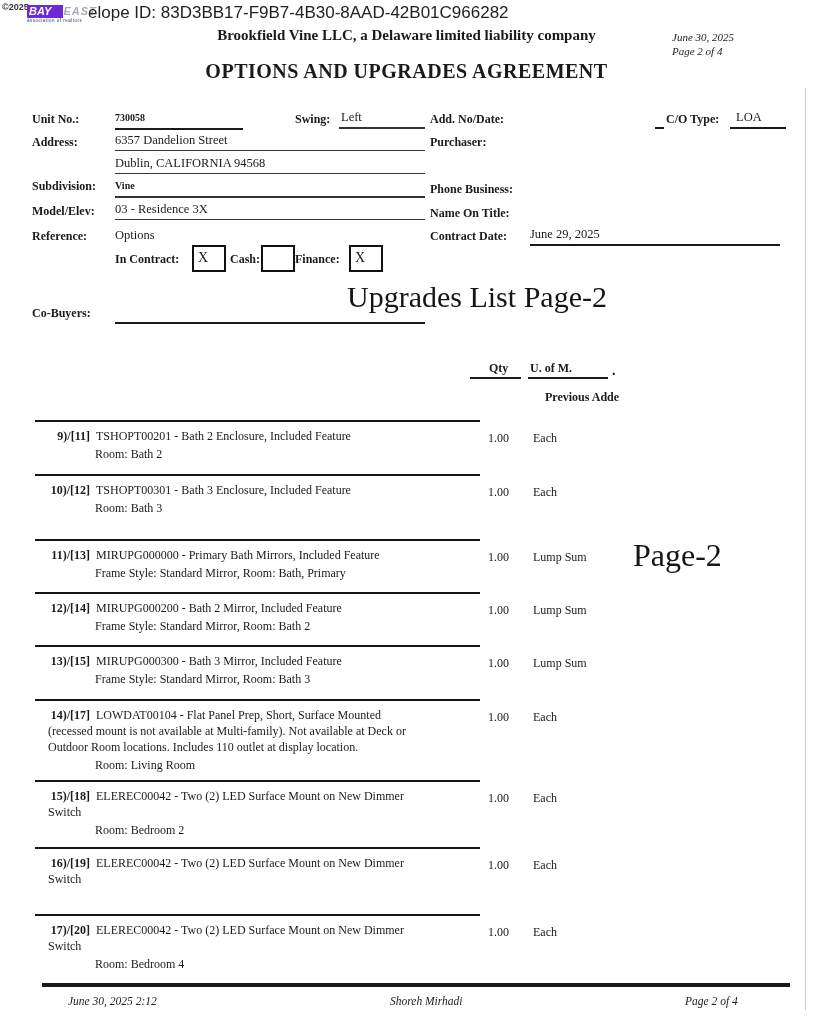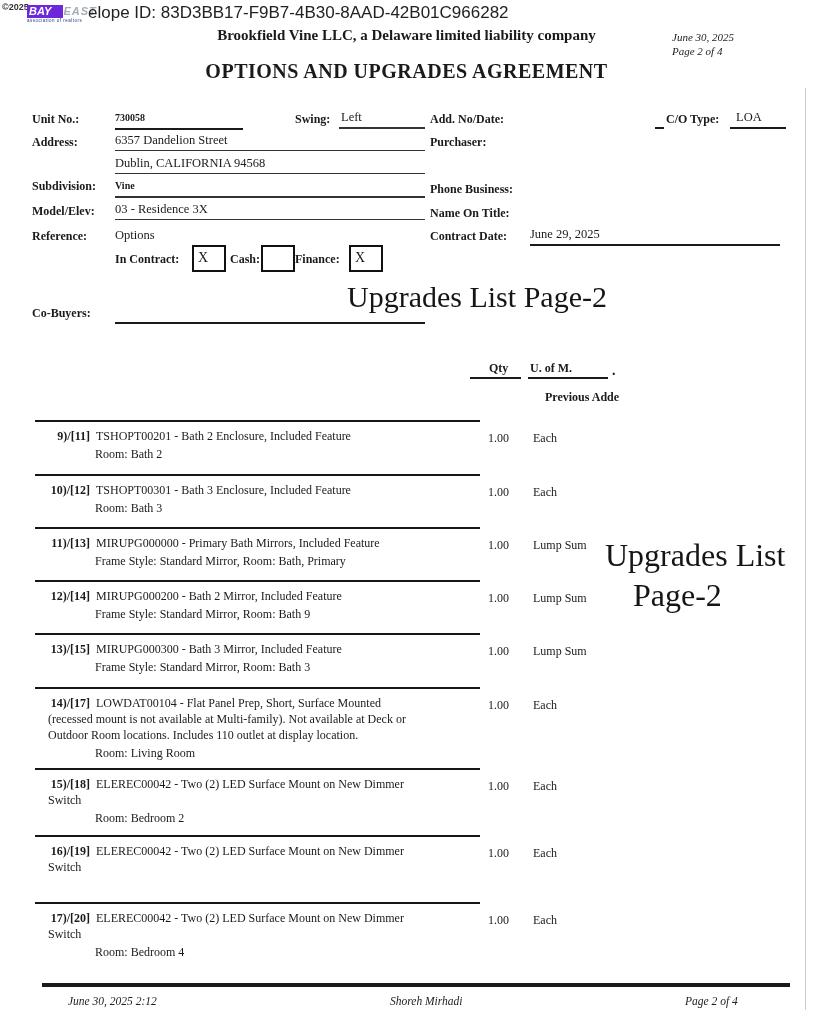--- a/index.html
+++ b/index.html
@@ -101,50 +101,49 @@
   <div class="rule" style="left:115px;top:322px;width:310px;height:2px;"></div>
 
   <div class="lbl" style="left:489px;top:361px;">Qty</div>
   <div class="rule" style="left:470px;top:377px;width:51px;height:2px;"></div>
   <div class="lbl" style="left:530px;top:361px;">U. of M.</div>
   <div class="rule" style="left:528px;top:377px;width:80px;height:2px;"></div>
   <div class="lbl" style="left:612px;top:364px;font-size:14px;">.</div>
   <div class="lbl" style="left:545px;top:390px;">Previous Adde</div>
 
   <div class="note" style="left:605px;top:535px;font-size:32px;line-height:40px;">
-    <div>Upgrades List</div>
     <div style="padding-left:28px;">Page-2</div>
   </div>
 
   <div class="items">
 
     <div class="item" style="height:54px;">
       <div class="l1"><span class="num">9)/[11]</span><span class="desc">TSHOPT00201 - Bath 2 Enclosure, Included Feature</span></div>
       <div class="room">Room: Bath 2</div>
       <div class="qty">1.00</div>
       <div class="uom">Each</div>
     </div>
 
-    <div class="item" style="height:53px;">
+    <div class="item" style="height:65px;">
       <div class="l1"><span class="num">10)/[12]</span><span class="desc">TSHOPT00301 - Bath 3 Enclosure, Included Feature</span></div>
       <div class="room">Room: Bath 3</div>
       <div class="qty">1.00</div>
       <div class="uom">Each</div>
     </div>
 
     <div class="item" style="height:53px;">
       <div class="l1"><span class="num">11)/[13]</span><span class="desc">MIRUPG000000 - Primary Bath Mirrors, Included Feature</span></div>
       <div class="room">Frame Style:  Standard Mirror, Room: Bath, Primary</div>
       <div class="qty">1.00</div>
       <div class="uom">Lump Sum</div>
     </div>
 
     <div class="item" style="height:53px;">
       <div class="l1"><span class="num">12)/[14]</span><span class="desc">MIRUPG000200 - Bath 2 Mirror, Included Feature</span></div>
-      <div class="room">Frame Style:  Standard Mirror, Room: Bath 9</div>
+      <div class="room">Frame Style:  Standard Mirror, Room: Bath 2</div>
       <div class="qty">1.00</div>
       <div class="uom">Lump Sum</div>
     </div>
 
     <div class="item" style="height:54px;">
       <div class="l1"><span class="num">13)/[15]</span><span class="desc">MIRUPG000300 - Bath 3 Mirror, Included Feature</span></div>
       <div class="room">Frame Style:  Standard Mirror, Room: Bath 3</div>
       <div class="qty">1.00</div>
       <div class="uom">Lump Sum</div>
     </div>

